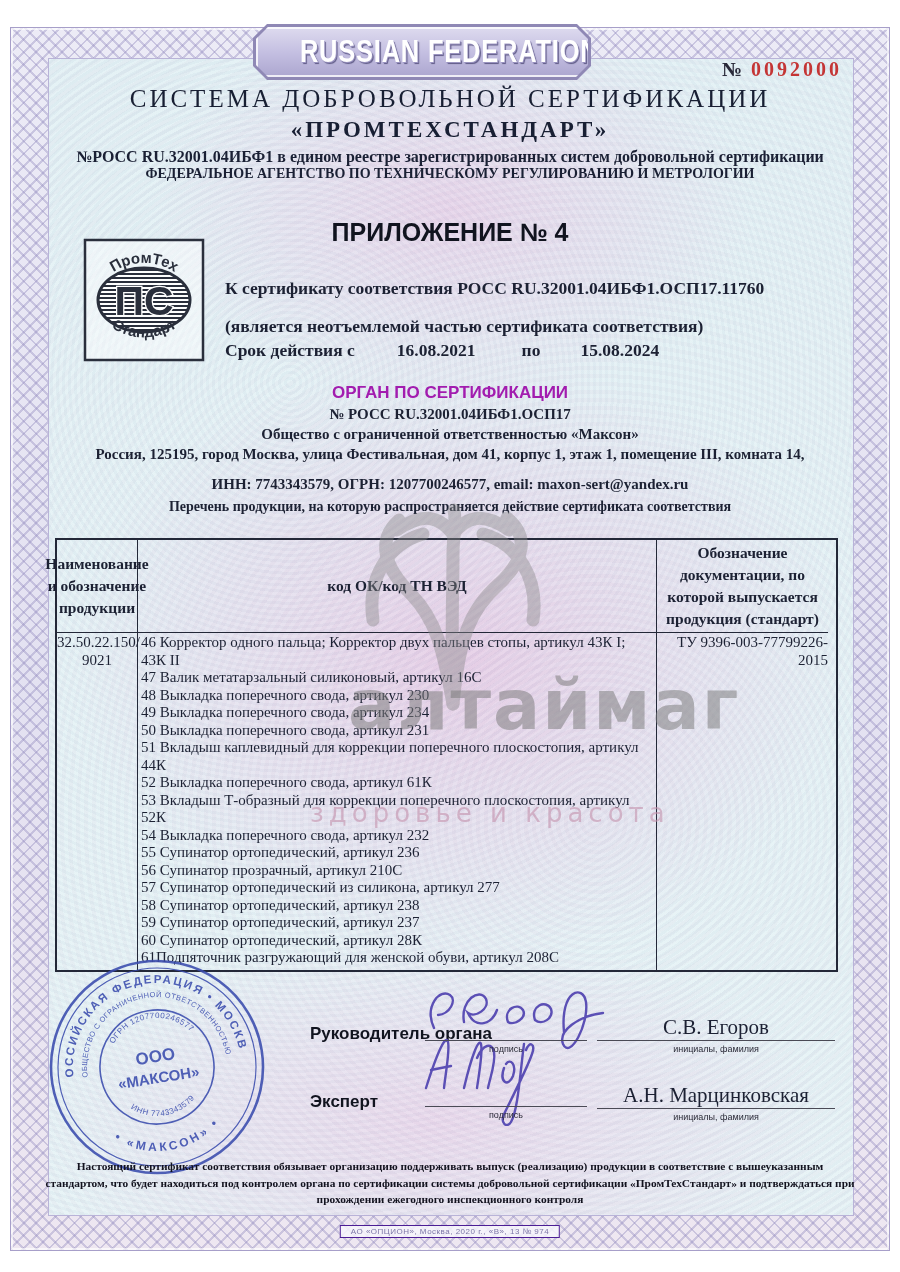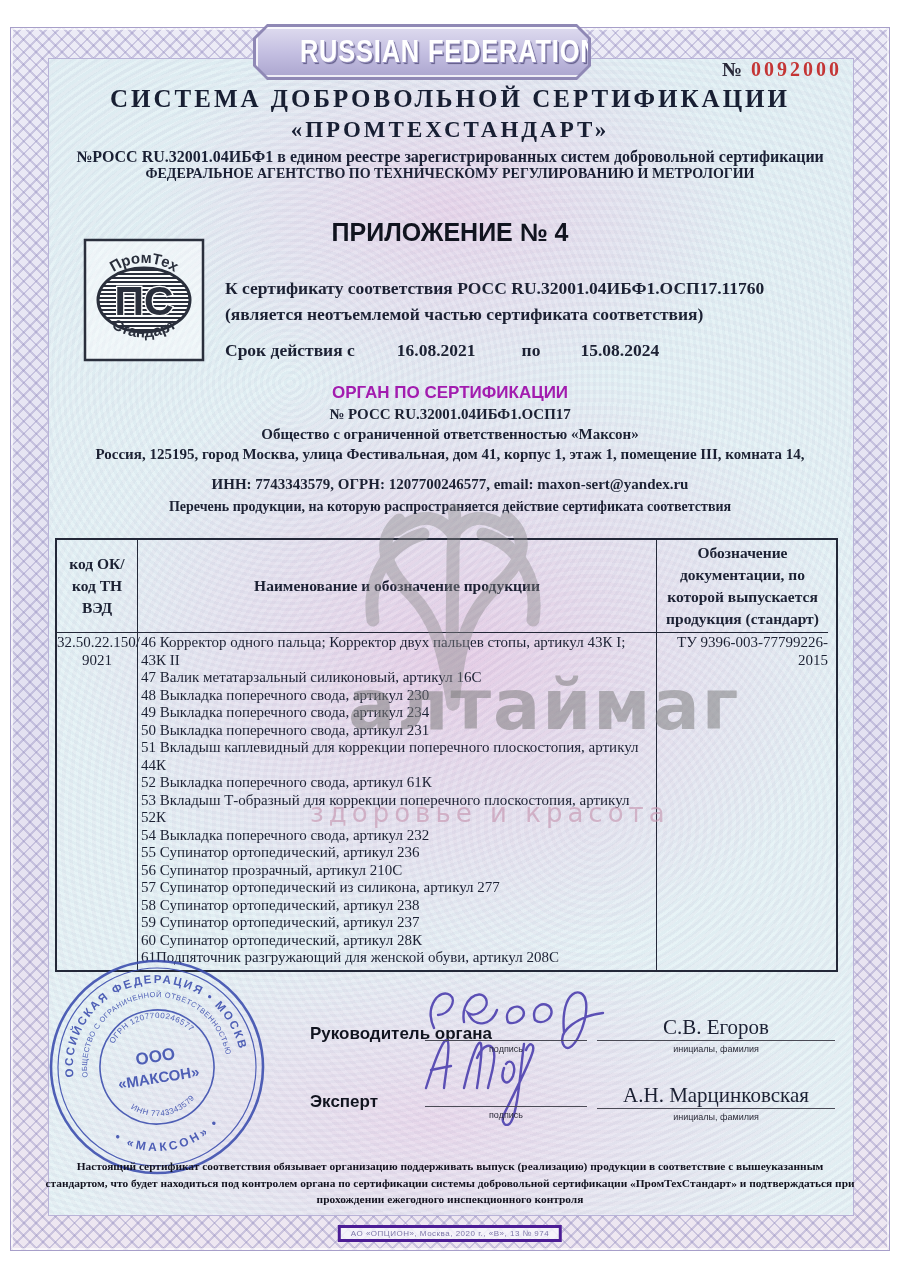--- a/index.html
+++ b/index.html
@@ -52,35 +52,35 @@
     transform:scaleX(.82);white-space:nowrap;
     text-shadow:1px 1px 0 #9a93c0,2px 2px 1px rgba(80,75,120,.85);
   }
 
   
   .cert-number{
     right:58px;top:58px;font-size:20px;font-weight:bold;letter-spacing:2px;color:#2a2a3a;
   }
   .cert-number .digits{color:#c43535;letter-spacing:3px;}
   .center-line{left:50px;width:800px;text-align:center;}
-  .title1{top:85px;font-size:25px;font-weight:bold;letter-spacing:3px;color:#181f33;}
+  .title1{top:85px;font-size:25px;font-weight:normal;letter-spacing:3px;color:#181f33;}
   .title2{top:117px;font-size:23px;font-weight:bold;letter-spacing:3px;color:#181f33;}
   .registry-line{top:148px;font-size:16px;font-weight:bold;color:#1a2034;}
   .agency-line{top:166px;font-size:14px;font-weight:bold;color:#1a2034;}
   .appendix-title{
     top:218px;font-family:"Liberation Sans","DejaVu Sans",sans-serif;
     font-size:25px;font-weight:bold;letter-spacing:0;color:#11141f;
   }
 
   
   .logo-box{left:82px;top:237px;width:124px;height:126px;}
 
   
   .ref-block{left:225px;top:276px;width:600px;font-size:17.5px;font-weight:bold;line-height:24px;}
-  .ref-block .l2{margin-top:2px;}
+  .ref-block .l2{margin-top:14px;}
   .validity{left:225px;top:340px;font-size:17.5px;font-weight:bold;display:flex;}
   .validity .gap1{width:42px;}
   .validity .gap2{width:46px;}
   .validity .gap3{width:40px;}
 
   
   .org-heading{top:383px;font-family:"Liberation Sans","DejaVu Sans",sans-serif;font-size:17px;font-weight:bold;color:#a21caf;}
   .org-number{top:406px;font-size:15px;font-weight:bold;}
   .org-name{top:426px;font-size:15px;font-weight:bold;}
   .org-address{top:446px;font-size:15px;font-weight:bold;}
@@ -144,21 +144,21 @@
 
   
   .footer-text{
     left:45px;top:1158px;width:810px;text-align:center;
     font-size:11.4px;font-weight:bold;line-height:16.5px;color:#12121e;
   }
   .printer-line{
     left:50%;top:1225px;transform:translateX(-50%);
     font-family:"Liberation Sans","DejaVu Sans",sans-serif;
     font-size:8px;color:#7d77a8;letter-spacing:.5px;
-    background:rgba(246,245,252,.85);border:3px solid #4c1d95;padding:1px 10px;white-space:nowrap;
+    background:rgba(246,245,252,.85);border:1px solid #4c1d95;padding:1px 10px;white-space:nowrap;
   }
 </style>
 </head>
 <body>
 
 <div class="abs cert-frame"></div>
 <div class="abs inner-panel"></div>
 
 <div class="abs banner-outer">
   <div class="banner-inner">
@@ -212,24 +212,24 @@
 </div>
 
 <div class="abs center-line org-heading">ОРГАН ПО СЕРТИФИКАЦИИ</div>
 <div class="abs center-line org-number">№ РОСС RU.32001.04ИБФ1.ОСП17</div>
 <div class="abs center-line org-name">Общество с ограниченной ответственностью «Максон»</div>
 <div class="abs center-line org-address">Россия, 125195, город Москва, улица Фестивальная, дом 41, корпус 1, этаж 1, помещение III, комната 14,</div>
 <div class="abs center-line org-details">ИНН: 7743343579, ОГРН: 1207700246577, email: maxon-sert@yandex.ru</div>
 <div class="abs center-line products-heading">Перечень продукции, на которую распространяется действие сертификата соответствия</div>
 
 <div class="abs ptable">
-  <div class="cell hcell">код ОК/код ТН ВЭД</div>
   <div class="cell hcell">
     <span class="hwrap2">Наименование и обозначение продукции</span>
   </div>
+  <div class="cell hcell">код ОК/код ТН ВЭД</div>
   <div class="cell hcell">Обозначение документации, по которой выпускается продукция (стандарт)</div>
 
   <div class="cell bcell code-cell">
     <div>32.50.22.150/</div>
     <div>9021</div>
   </div>
   <div class="cell bcell name-cell">
     <div>46 Корректор одного пальца; Корректор двух пальцев стопы, артикул 43К I; 43К II</div>
     <div>47 Валик метатарзальный силиконовый, артикул 16С</div>
     <div>48 Выкладка поперечного свода, артикул 230</div>

